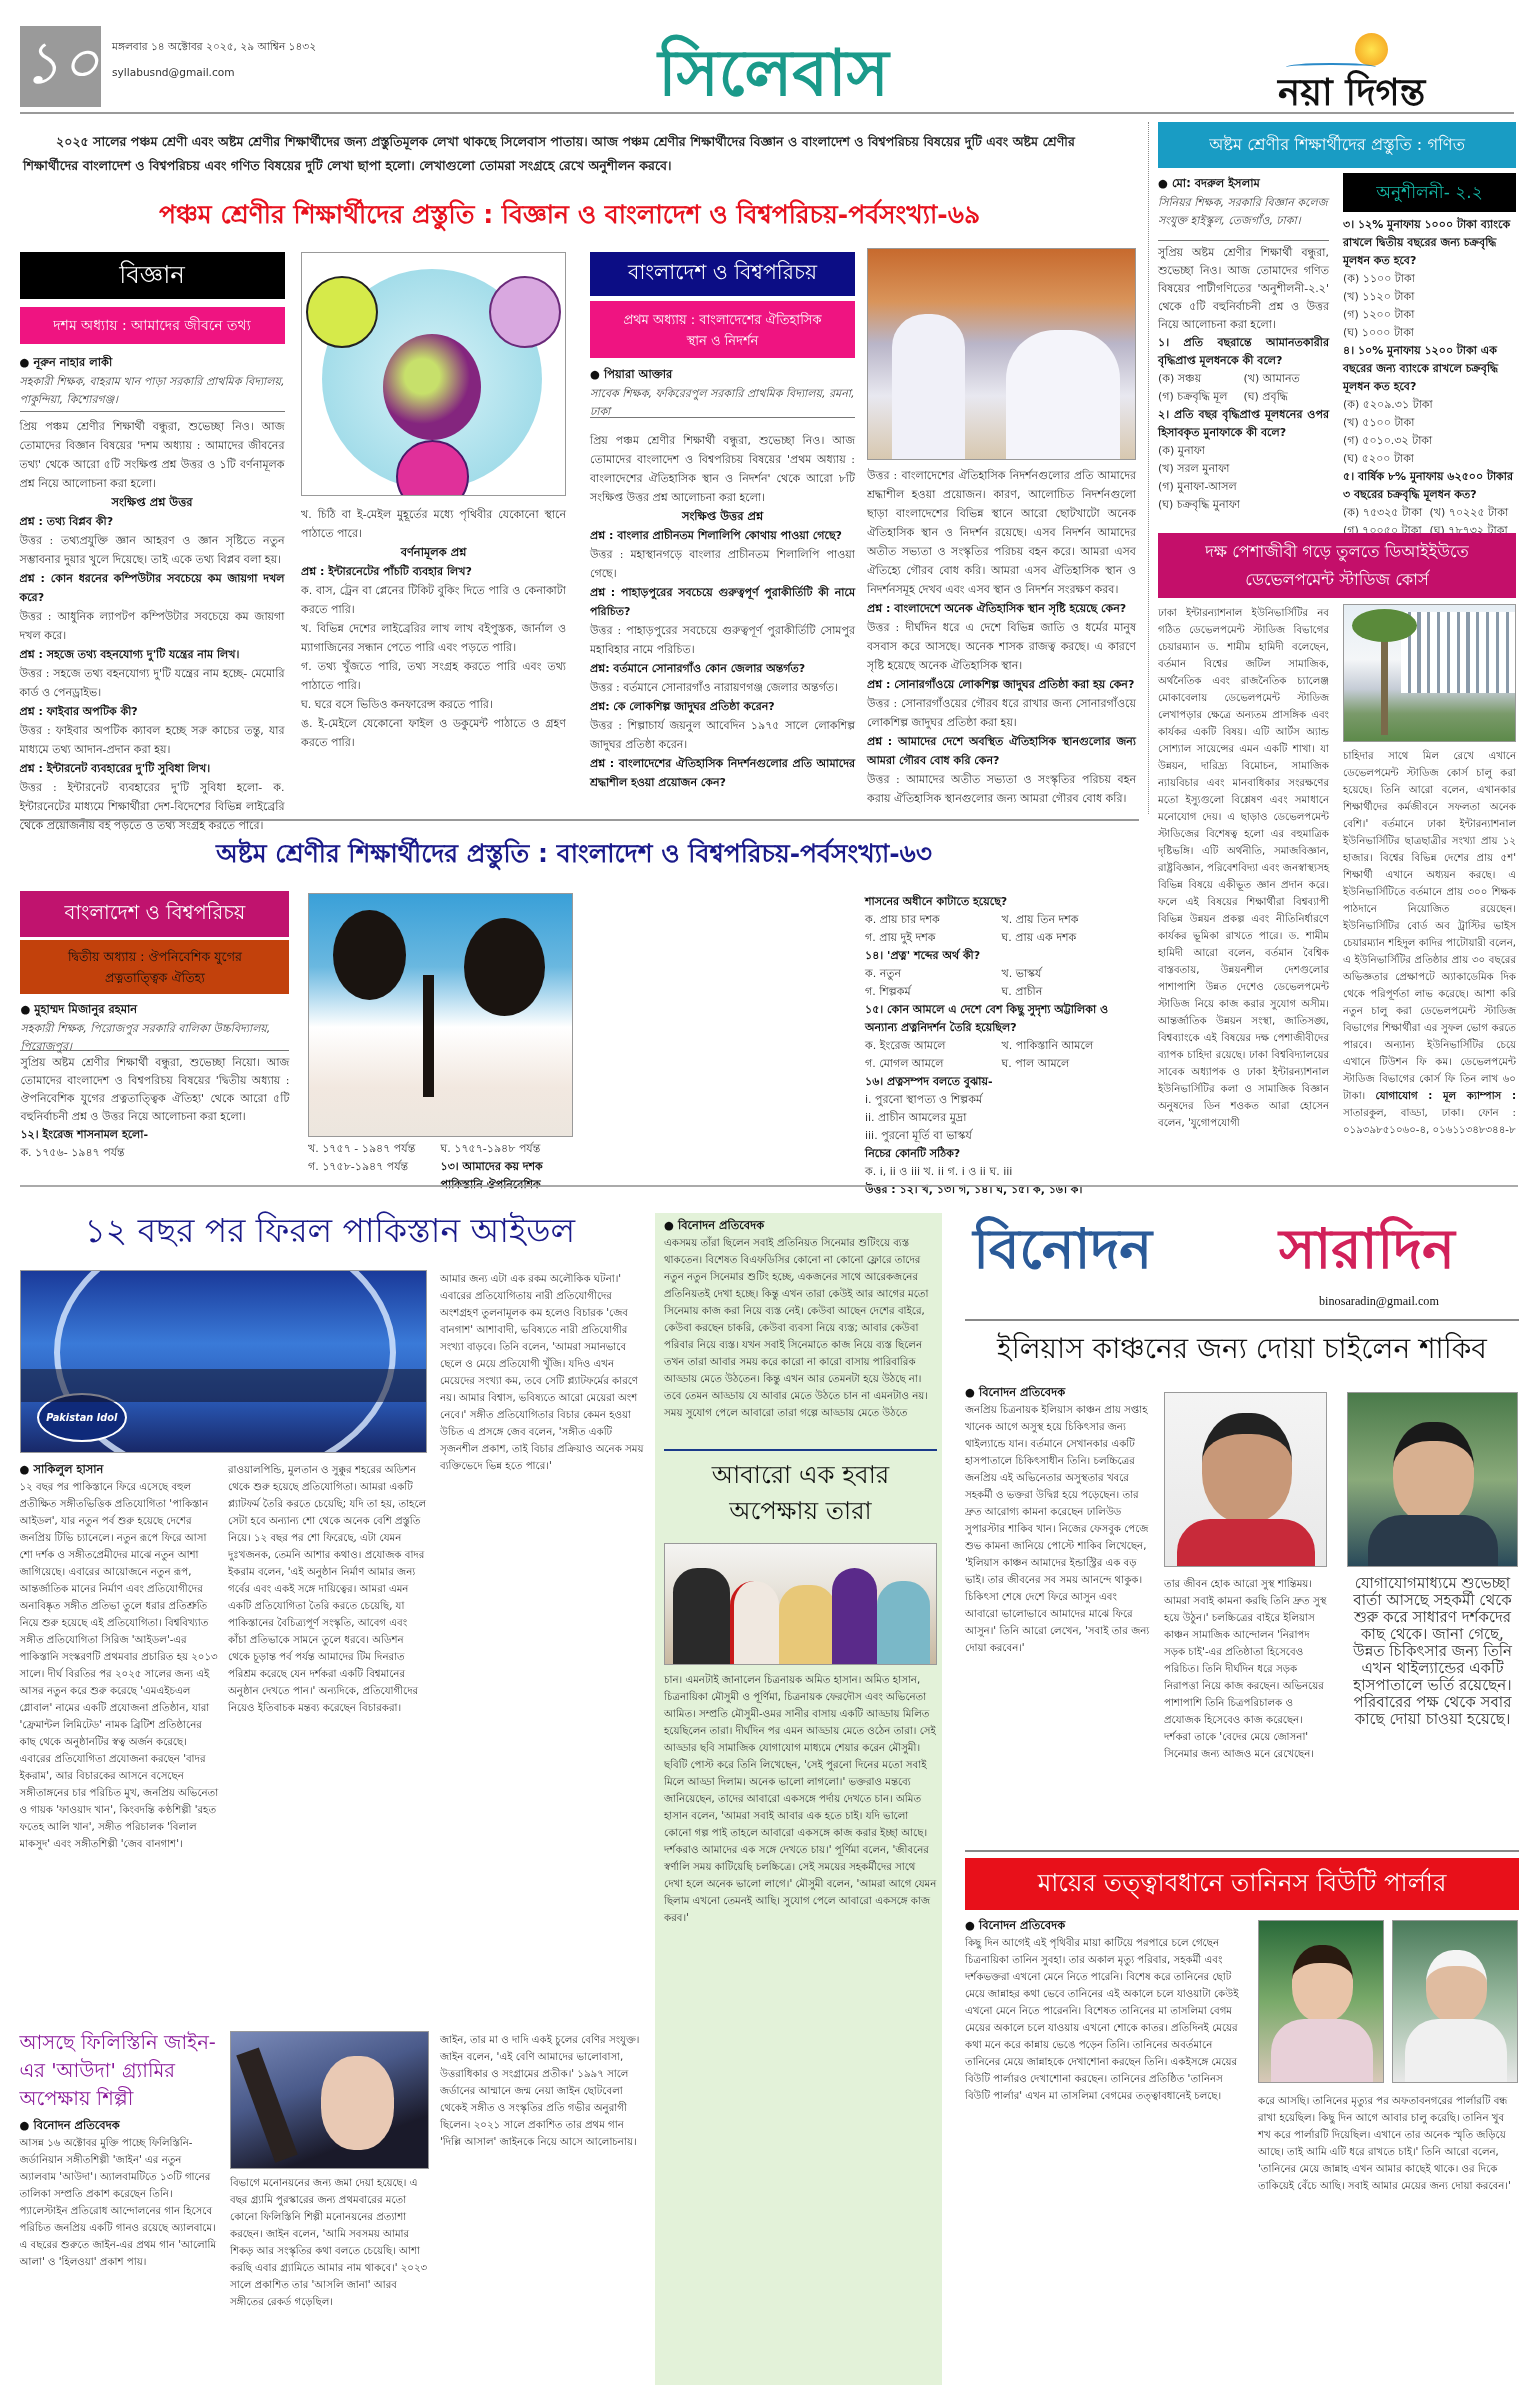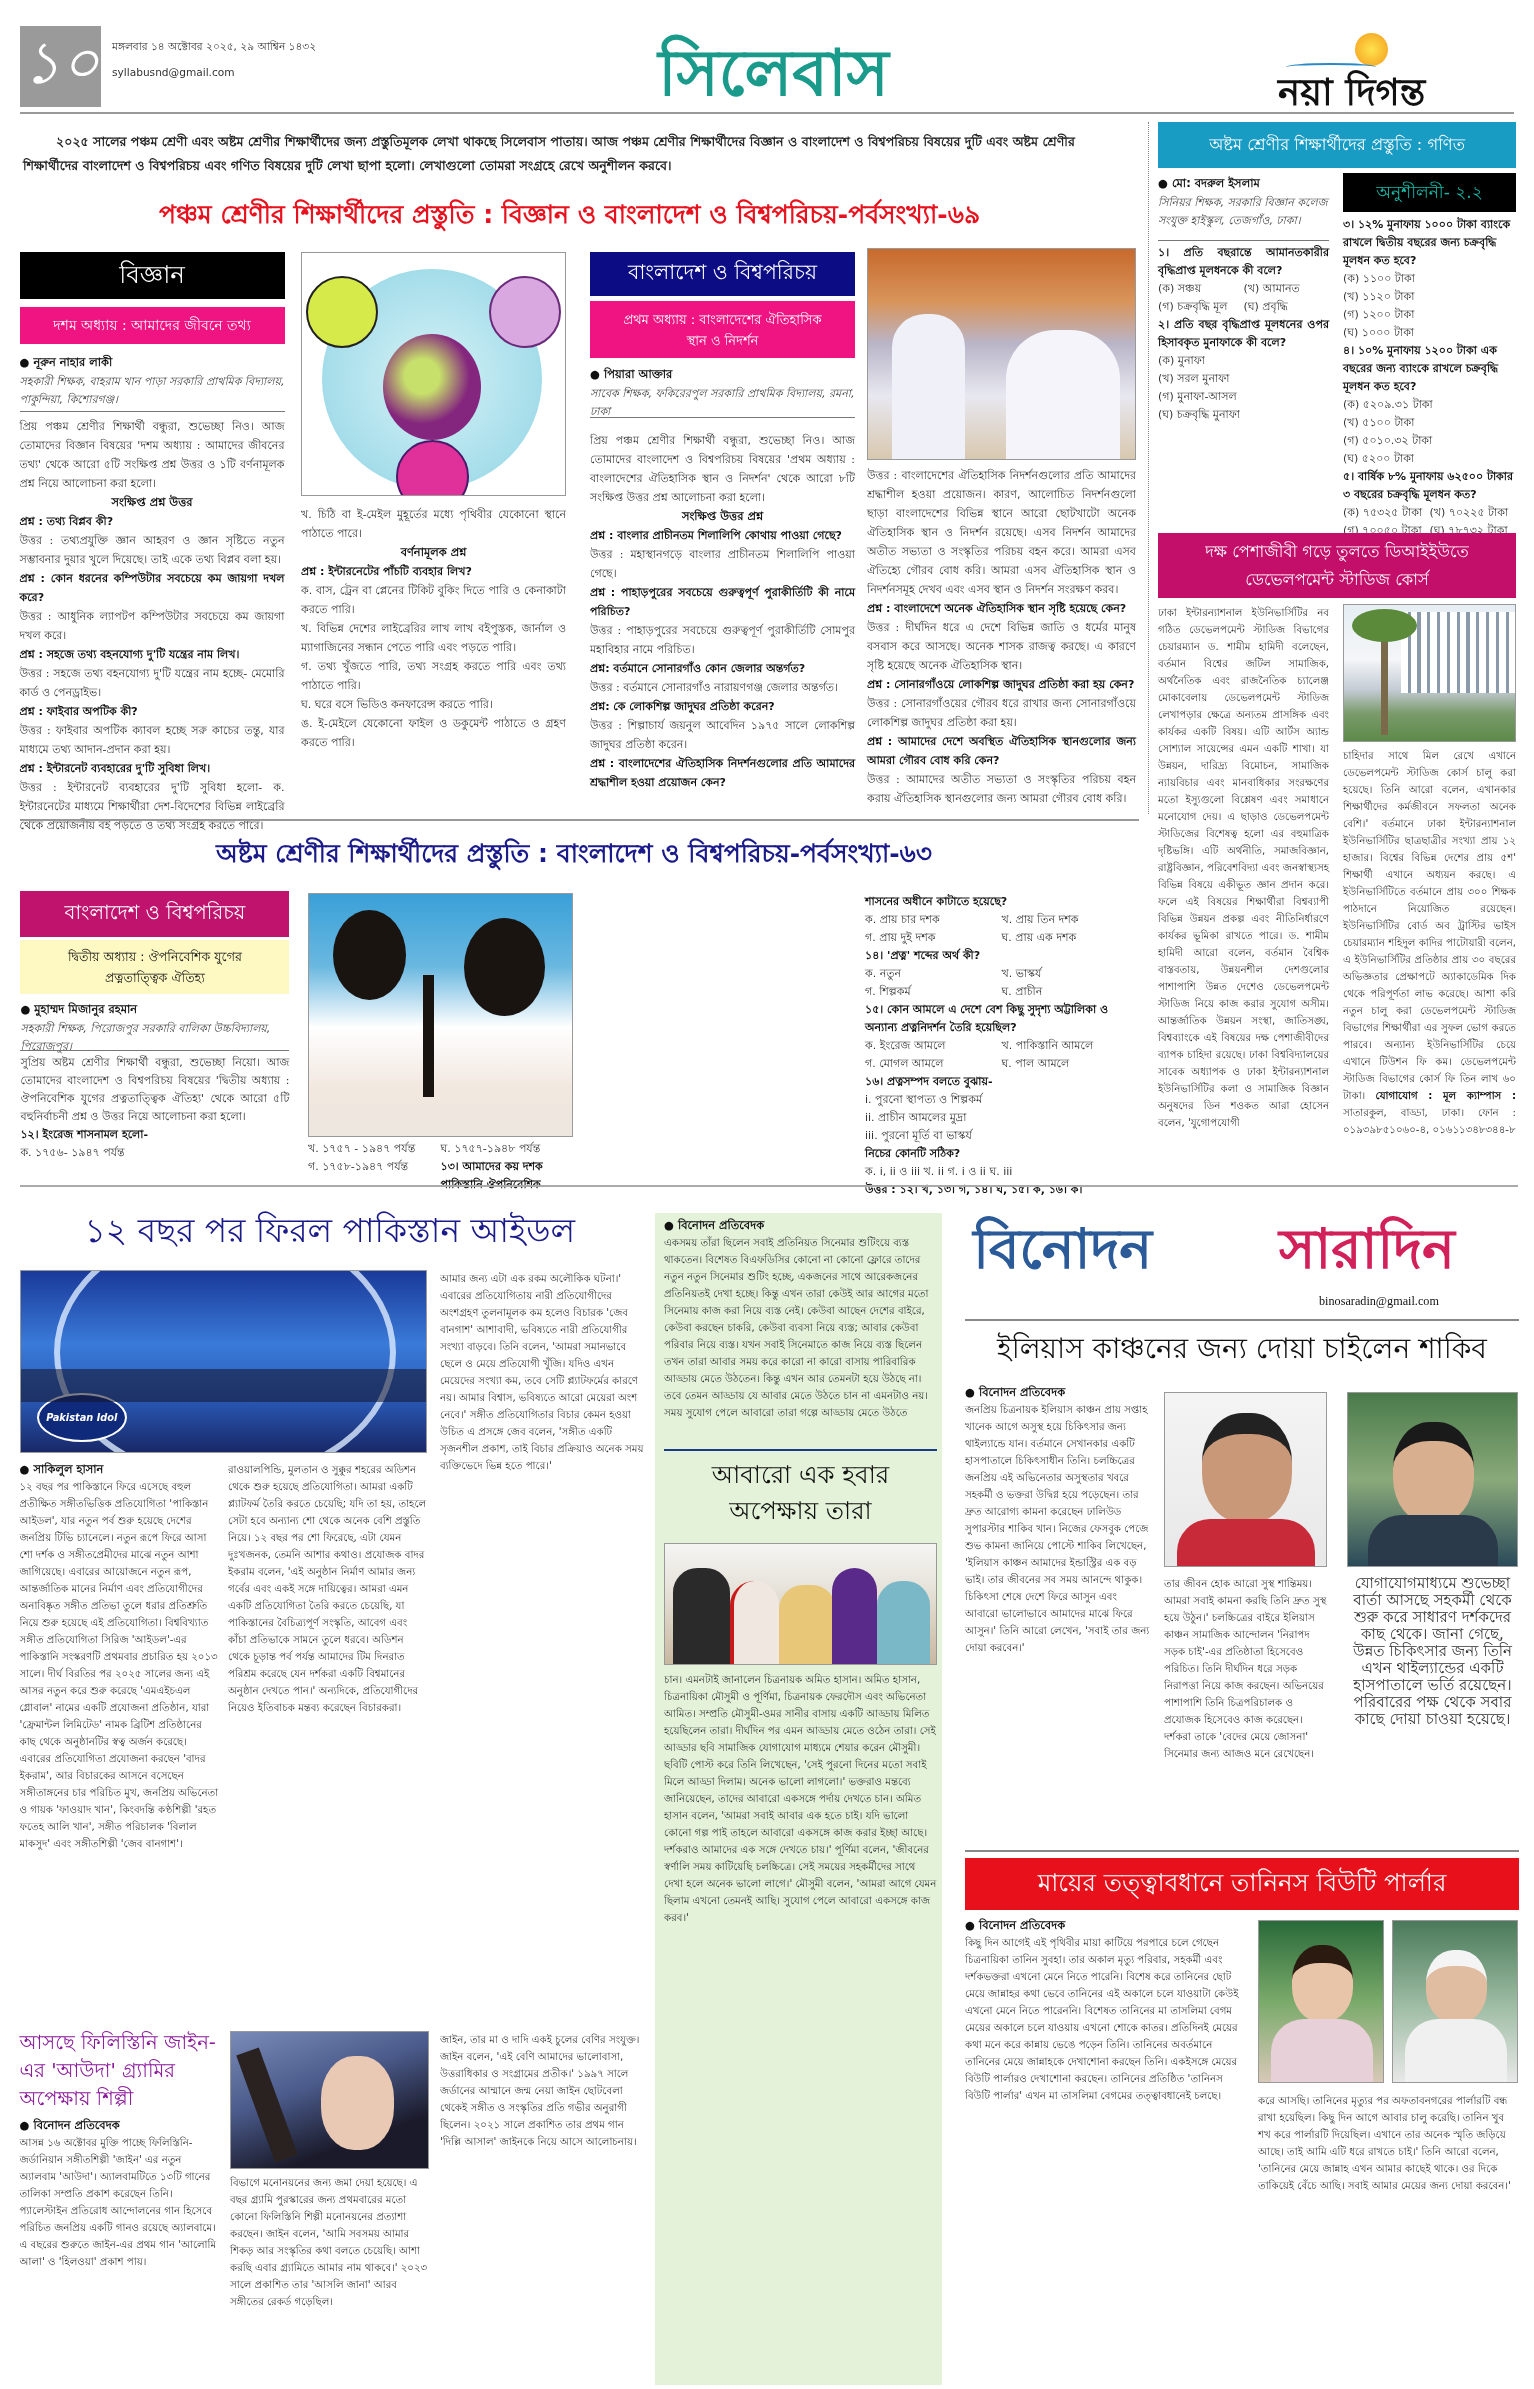--- a/index.html
+++ b/index.html
@@ -136,20 +136,21 @@
 
 <div class="abs" style="left:1158px;top:122px;width:358px;height:46px;background:#199cc4;display:flex;align-items:center;justify-content:center;">
   <span style="color:#fff;font-size:16.3px;">অষ্টম শ্রেণীর শিক্ষার্থীদের প্রস্তুতি : গণিত</span>
 </div>
 <div class="abs" style="left:1158px;top:175px;width:171px;">
   <div class="byline-name">● মো: বদরুল ইসলাম</div>
   <div class="byline-role">সিনিয়র শিক্ষক, সরকারি বিজ্ঞান কলেজ সংযুক্ত হাইস্কুল, তেজগাঁও, ঢাকা।</div>
 </div>
 <div class="rule" style="left:1158px;top:240px;width:171px;height:0.8px;background:#777;"></div>
 <div class="abs mcq" style="left:1158px;top:244px;width:171px;text-align:justify;">
+  <p>সুপ্রিয় অষ্টম শ্রেণীর শিক্ষার্থী বন্ধুরা, শুভেচ্ছা নিও। আজ তোমাদের গণিত বিষয়ের পাটীগণিতের 'অনুশীলনী-২.২' থেকে ৫টি বহুনির্বাচনী প্রশ্ন ও উত্তর নিয়ে আলোচনা করা হলো।</p>
   <div id="math-col1-qs">
       <p class="q">১। প্রতি বছরান্তে আমানতকারীর বৃদ্ধিপ্রাপ্ত মূলধনকে কী বলে?</p>
       <div class="two">
         <div>(ক) সঞ্চয়</div>
         <div>(খ) আমানত</div>
         <div>(গ) চক্রবৃদ্ধি মূল</div>
         <div>(ঘ) প্রবৃদ্ধি</div>
       </div>
       <p class="q">২। প্রতি বছর বৃদ্ধিপ্রাপ্ত মূলধনের ওপর হিসাবকৃত মুনাফাকে কী বলে?</p>
       <div>
@@ -203,21 +204,21 @@
   <span>চাহিদার সাথে মিল রেখে এখানে ডেভেলপমেন্ট স্টাডিজ কোর্স চালু করা হয়েছে। তিনি আরো বলেন, এখানকার শিক্ষার্থীদের কর্মজীবনে সফলতা অনেক বেশি।' বর্তমানে ঢাকা ইন্টারন্যাশনাল ইউনিভার্সিটির ছাত্রছাত্রীর সংখ্যা প্রায় ১২ হাজার। বিশ্বের বিভিন্ন দেশের প্রায় ৫শ' শিক্ষার্থী এখানে অধ্যয়ন করছে। এ ইউনিভার্সিটিতে বর্তমানে প্রায় ৩০০ শিক্ষক পাঠদানে নিয়োজিত রয়েছেন। ইউনিভার্সিটির বোর্ড অব ট্রাস্টির ভাইস চেয়ারম্যান শহিদুল কাদির পাটোয়ারী বলেন, এ ইউনিভার্সিটির প্রতিষ্ঠার প্রায় ৩০ বছরের অভিজ্ঞতার প্রেক্ষাপটে অ্যাকাডেমিক দিক থেকে পরিপূর্ণতা লাভ করেছে। আশা করি নতুন চালু করা ডেভেলপমেন্ট স্টাডিজ বিভাগের শিক্ষার্থীরা এর সুফল ভোগ করতে পারবে। অন্যান্য ইউনিভার্সিটির চেয়ে এখানে টিউশন ফি কম। ডেভেলপমেন্ট স্টাডিজ বিভাগের কোর্স ফি তিন লাখ ৬০ টাকা।</span>
   <b>যোগাযোগ : মূল ক্যাম্পাস :</b>
   <span>সাতারকুল, বাড্ডা, ঢাকা। ফোন : ০১৯৩৯৮৫১০৬০-৪, ০১৬১১৩৪৮৩৪৪-৮</span>
 </div>
 
 <div class="rule" style="left:19.5px;top:819px;width:1119px;height:1.6px;background:#999;"></div>
 <div class="abs" style="left:8.1px;top:834px;width:1132px;text-align:center;font-size:25px;font-weight:bold;color:#1a1a8a;">অষ্টম শ্রেণীর শিক্ষার্থীদের প্রস্তুতি : বাংলাদেশ ও বিশ্বপরিচয়-পর্বসংখ্যা-৬৩</div>
 <div class="abs" style="left:20.4px;top:891px;width:269px;height:46px;background:#c0136e;display:flex;align-items:center;justify-content:center;">
   <span style="color:#fff;font-size:19.5px;">বাংলাদেশ ও বিশ্বপরিচয়</span>
 </div>
-<div class="abs" style="left:20.4px;top:940px;width:269px;height:54px;background:#fef9c3;display:flex;align-items:center;justify-content:center;text-align:center;padding:0 41px;">
+<div class="abs" style="left:20.4px;top:940px;width:269px;height:54px;background:#c2410c;display:flex;align-items:center;justify-content:center;text-align:center;padding:0 41px;">
   <span style="color:#111;font-size:12.6px;line-height:21px;">দ্বিতীয় অধ্যায় : ঔপনিবেশিক যুগের প্রত্নতাত্ত্বিক ঐতিহ্য</span>
 </div>
 <div class="abs" style="left:20.4px;top:1001px;width:269px;">
   <div class="byline-name">● মুহাম্মদ মিজানুর রহমান</div>
   <div class="byline-role">সহকারী শিক্ষক, পিরোজপুর সরকারি বালিকা উচ্চবিদ্যালয়, পিরোজপুর।</div>
 </div>
 <div class="rule" style="left:20.4px;top:1050px;width:269px;height:0.8px;background:#777;"></div>
 <div class="abs mcq" style="left:20.4px;top:1054px;width:269px;text-align:justify;">
   <p>সুপ্রিয় অষ্টম শ্রেণীর শিক্ষার্থী বন্ধুরা, শুভেচ্ছা নিয়ো। আজ তোমাদের বাংলাদেশ ও বিশ্বপরিচয় বিষয়ের 'দ্বিতীয় অধ্যায় : ঔপনিবেশিক যুগের প্রত্নতাত্ত্বিক ঐতিহ্য' থেকে আরো ৫টি বহুনির্বাচনী প্রশ্ন ও উত্তর নিয়ে আলোচনা করা হলো।</p>
   <p class="q">১২। ইংরেজ শাসনামল হলো-</p>

